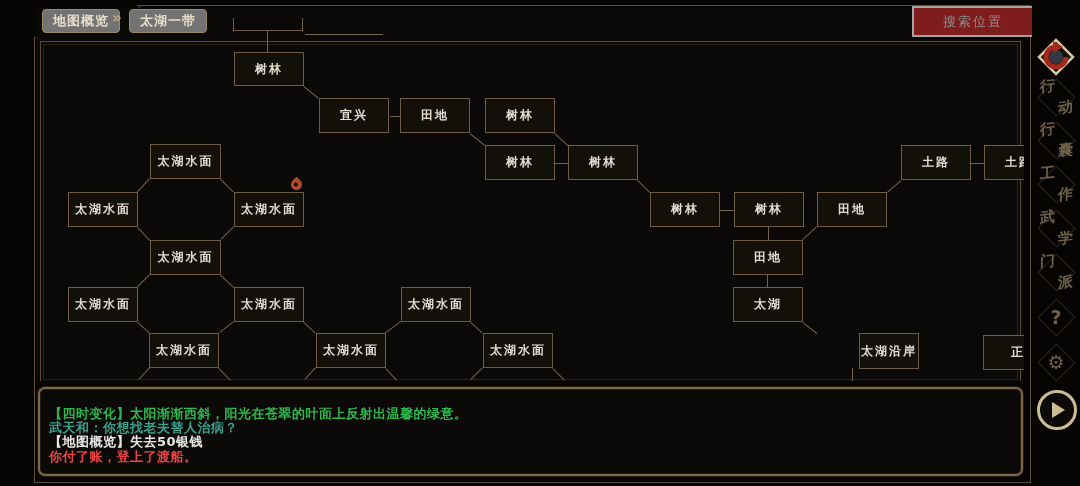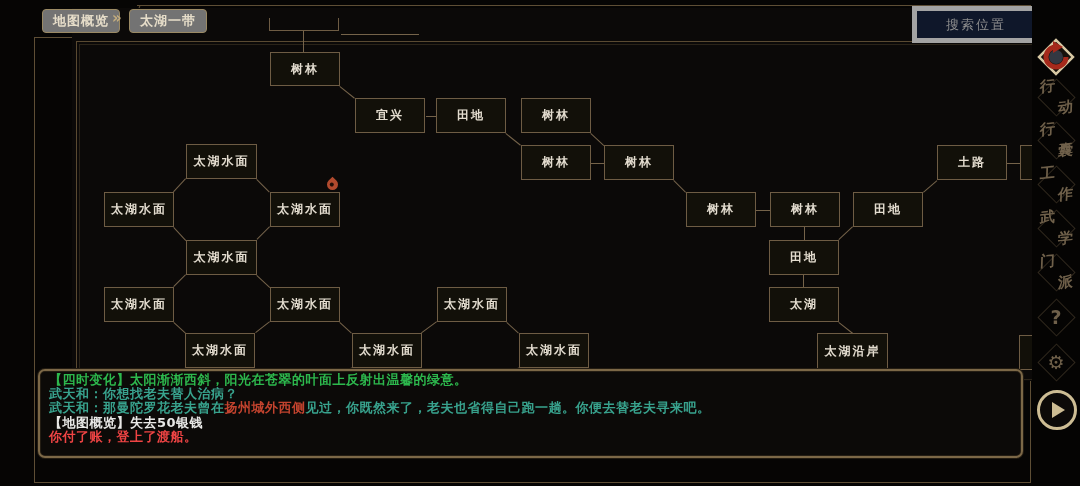--- a/index.html
+++ b/index.html
@@ -8,42 +8,42 @@
 
   
   .fline{position:absolute;background:#5e4e35;}
   .fline.diag{transform-origin:0 0;}
 
   
   .crumb-btn{position:absolute;top:9px;height:22px;line-height:22px;padding:0 10px;
     background:#737373;border:1px solid #9b8a64;border-radius:4px;color:#e6ddc9;
     font-size:13px;font-weight:bold;letter-spacing:1px;cursor:pointer;}
   .crumb-sep{position:absolute;top:9px;left:112px;color:#c3ad7f;font-size:15px;font-weight:bold;}
-  .search{position:absolute;left:912px;top:6px;width:114px;height:25px;background:#0f172a;
-    border:5px solid #a3a3a3;color:#a8a8a8;font-size:13px;text-align:center;letter-spacing:2px;
+  .search{position:absolute;left:912px;top:6px;width:114px;height:25px;background:#7f1d1d;
+    border:2px solid #a3a3a3;color:#a8a8a8;font-size:13px;text-align:center;letter-spacing:2px;
     font-family:"DejaVu Sans",sans-serif;outline:none;}
   .search::placeholder{color:#8f8f8f;}
 
   
-  .map-wrap{position:absolute;left:36px;top:8px;width:988px;height:373px;overflow:hidden;background:#0b0908;margin-left:36px;}
+  .map-wrap{position:absolute;left:36px;top:8px;width:988px;height:373px;overflow:hidden;background:#0b0908;}
   .map-border{position:absolute;left:4px;top:33px;width:979px;height:340px;border:1px solid #5a4a31;
     box-shadow:inset 0 0 0 2px #0b0908, inset 0 0 0 3px #2a2318;pointer-events:none;}
   .node{position:absolute;background:#121009;border:1px solid #6e5c44;color:#e3dccf;
     display:flex;align-items:center;justify-content:center;font-size:12px;font-weight:bold;
     letter-spacing:2px;box-sizing:border-box;cursor:pointer;}
   .node.partial-top{border-top:none;background:transparent;}
   .edge{position:absolute;background:#75634a;pointer-events:none;}
   .pin{position:absolute;width:11px;height:11px;background:#b14a2e;border-radius:50% 50% 50% 0;
     transform:rotate(135deg);}
   .pin:after{content:"";position:absolute;left:3.5px;top:3.5px;width:4px;height:4px;border-radius:50%;background:#220f08;}
 
   
-  .msg-panel{position:absolute;left:38px;top:369px;width:985px;height:89px;background:#0c0a08;
+  .msg-panel{position:absolute;left:38px;top:387px;width:985px;height:89px;background:#0c0a08;
     border:2px solid #7c6847;border-radius:7px;box-shadow:inset 0 0 0 1px #241d13, 0 0 0 1px #231c12;
-    box-sizing:border-box;padding:2px 9px;overflow:hidden;}
+    box-sizing:border-box;padding:18px 9px;overflow:hidden;}
   .msg-line{font-size:13px;line-height:14.2px;letter-spacing:.5px;white-space:nowrap;font-weight:bold;}
 
   
   .sidebar{position:absolute;left:1032px;top:0;width:48px;height:486px;background:#050403;}
   .side-item{position:absolute;left:3px;width:42px;height:42px;cursor:pointer;}
   .dia{position:absolute;left:8px;top:8px;width:25px;height:25px;border:1px solid rgba(115,98,70,.38);
     transform:rotate(45deg);}
   .ch{position:absolute;font-size:15px;color:#6f604a;transform:skewX(-8deg) rotate(-6deg);font-weight:bold;}
   .ch.c1{left:5px;top:1px;}
   .ch.c2{right:4px;bottom:1px;}
@@ -121,35 +121,34 @@
         <div class="node" style="left: 781px; top: 184px; width: 70px; height: 35px;">田地</div>
         <div class="node" style="left: 114px; top: 232px; width: 71px; height: 35px;">太湖水面</div>
         <div class="node" style="left: 697px; top: 232px; width: 70px; height: 35px;">田地</div>
         <div class="node" style="left: 32px; top: 279px; width: 70px; height: 35px;">太湖水面</div>
         <div class="node" style="left: 198px; top: 279px; width: 70px; height: 35px;">太湖水面</div>
         <div class="node" style="left: 365px; top: 279px; width: 70px; height: 35px;">太湖水面</div>
         <div class="node" style="left: 697px; top: 279px; width: 70px; height: 35px;">太湖</div>
         <div class="node" style="left: 113px; top: 325px; width: 70px; height: 35px;">太湖水面</div>
         <div class="node" style="left: 280px; top: 325px; width: 70px; height: 35px;">太湖水面</div>
         <div class="node" style="left: 447px; top: 325px; width: 70px; height: 35px;">太湖水面</div>
-        <div class="node" style="left: 745px; top: 325px; width: 71px; height: 36px;">太湖沿岸</div>
+        <div class="node" style="left: 823px; top: 325px; width: 60px; height: 36px;">太湖沿岸</div>
         <div class="node" style="left: 947px; top: 327px; width: 70px; height: 35px;">正</div>
       </div>
     <div class="pin" id="pin" style="left: 255px; top: 171px;"></div>
   </div>
 
   <div class="crumb-btn" style="left:42px;">地图概览</div>
   <div class="crumb-sep">»</div>
   <div class="crumb-btn" style="left:129px;">太湖一带</div>
   <input class="search" placeholder="搜索位置" style="">
 
   <div class="msg-panel" id="msgs">
       <div class="msg-line"><span style="color: rgb(45, 184, 77);">【四时变化】太阳渐渐西斜，阳光在苍翠的叶面上反射出温馨的绿意。</span></div>
       <div class="msg-line"><span style="color: rgb(56, 162, 141);">武天和：你想找老夫替人治病？</span></div>
-      <div class="msg-line"><span style="color: rgb(56, 162, 141);">武天和：那曼陀罗花老夫曾在</span><span style="color: rgb(194, 67, 46);">扬州城外西侧</span><span style="color: rgb(56, 162, 141);">见过，你既然来了，老夫也省得自己跑一趟。你便去替老夫寻来吧。</span></div>
       <div class="msg-line"><span style="color: rgb(232, 232, 230);">【地图概览】失去50银钱</span></div>
       <div class="msg-line"><span style="color: #ef4444;">你付了账，登上了渡船。</span></div>
     </div>
 
   <div class="sidebar" id="sidebar">
       <div class="side-item" style="top: 36px;"><svg width="42" height="42" viewBox="0 0 42 42">
           <rect x="9" y="9" width="24" height="24" transform="rotate(45 21 21)" fill="#17110b" stroke="#d8c9a4" stroke-width="2.5"></rect>
           <circle cx="21" cy="21" r="7" fill="#333842"></circle>
           <path d="M21 11 a10 10 0 1 0 10 10" stroke="#a5291b" stroke-width="5" fill="none"></path>
           <path d="M18 5 l10 6 -10 6 z" fill="#a5291b"></path>

